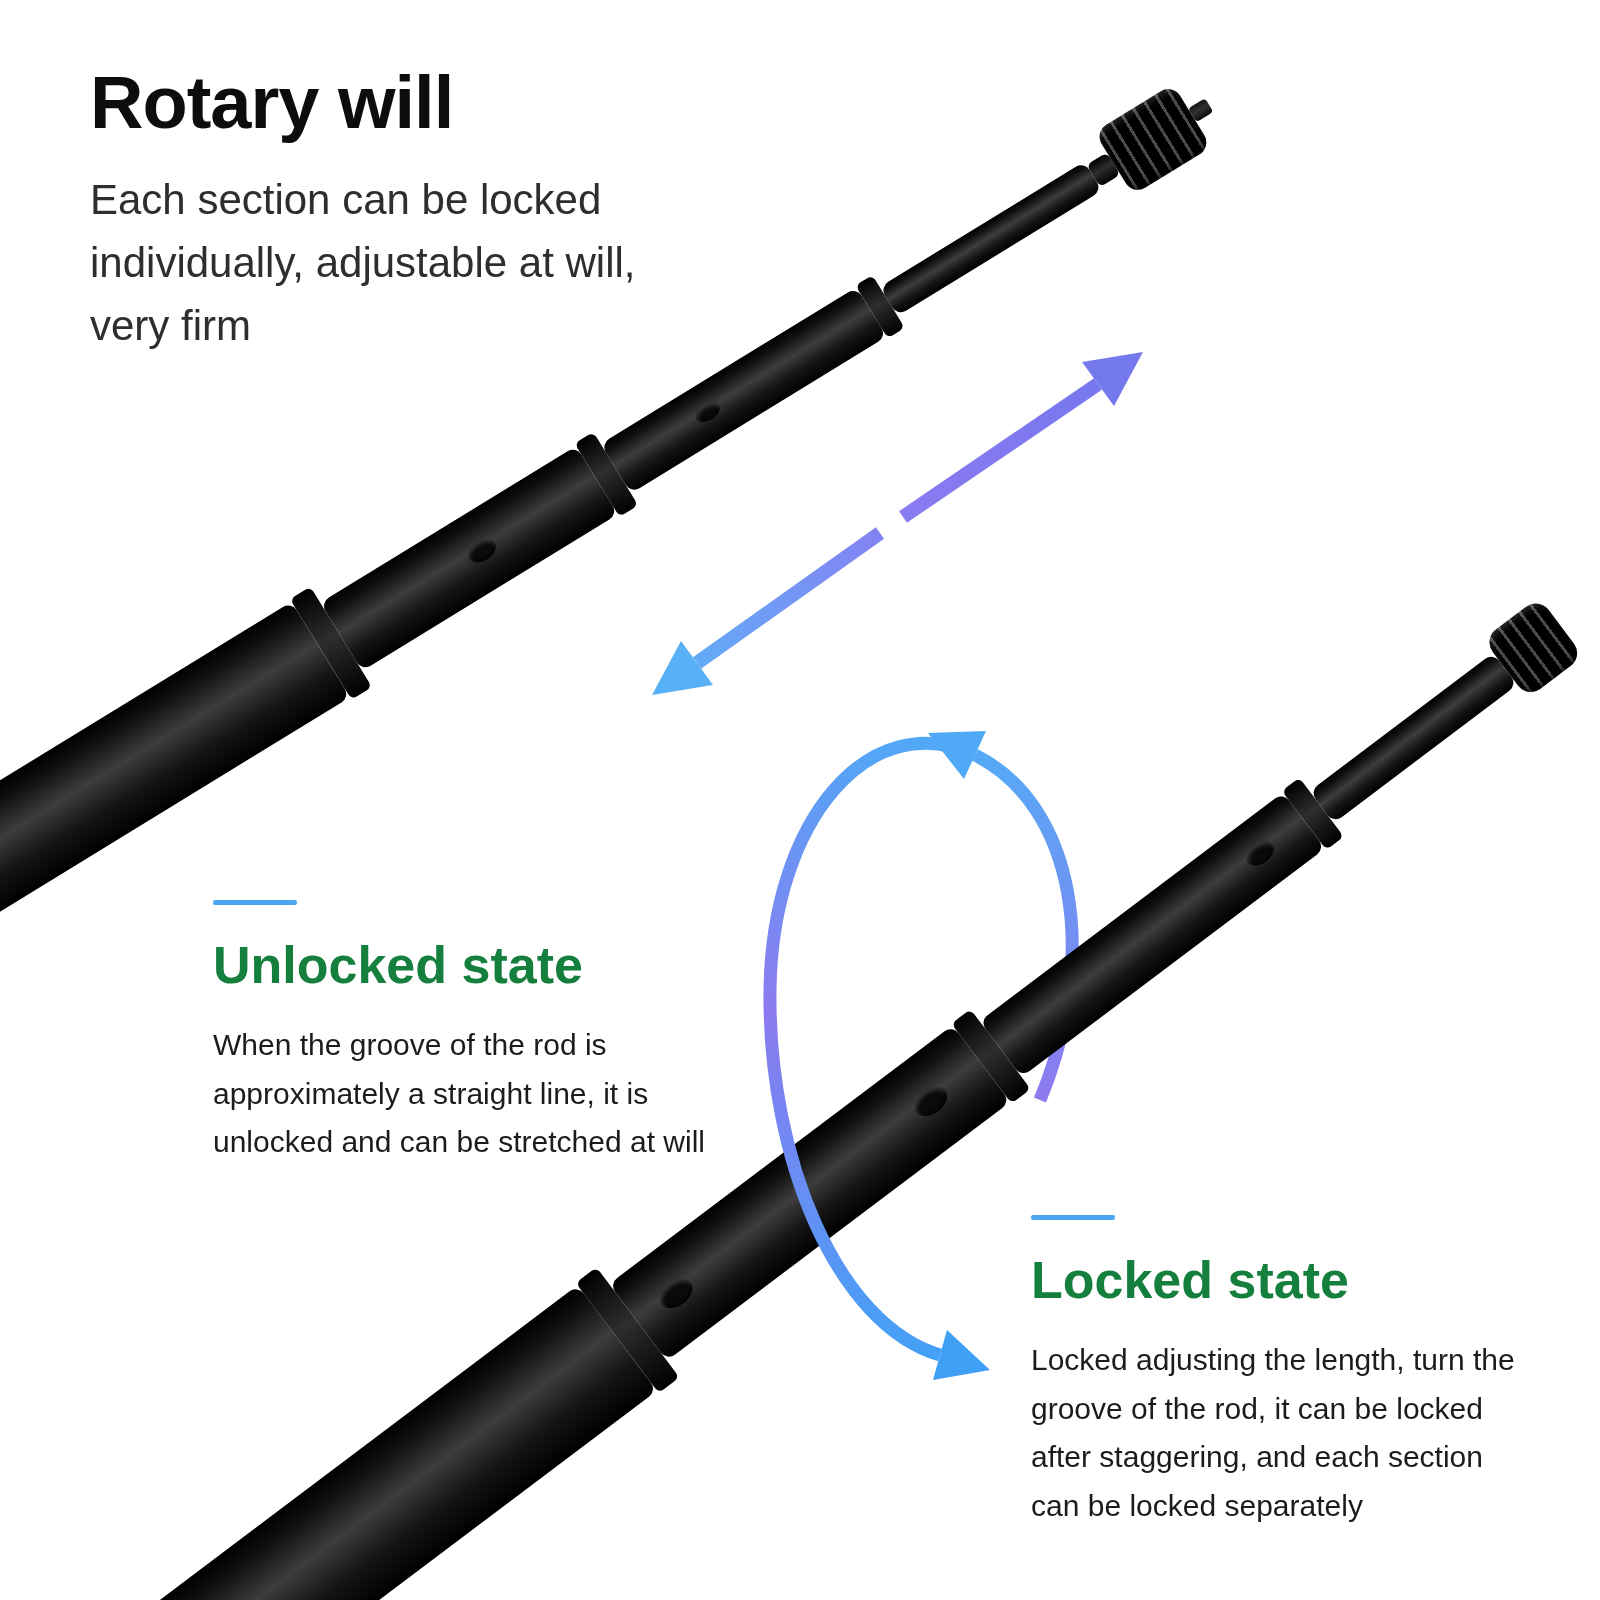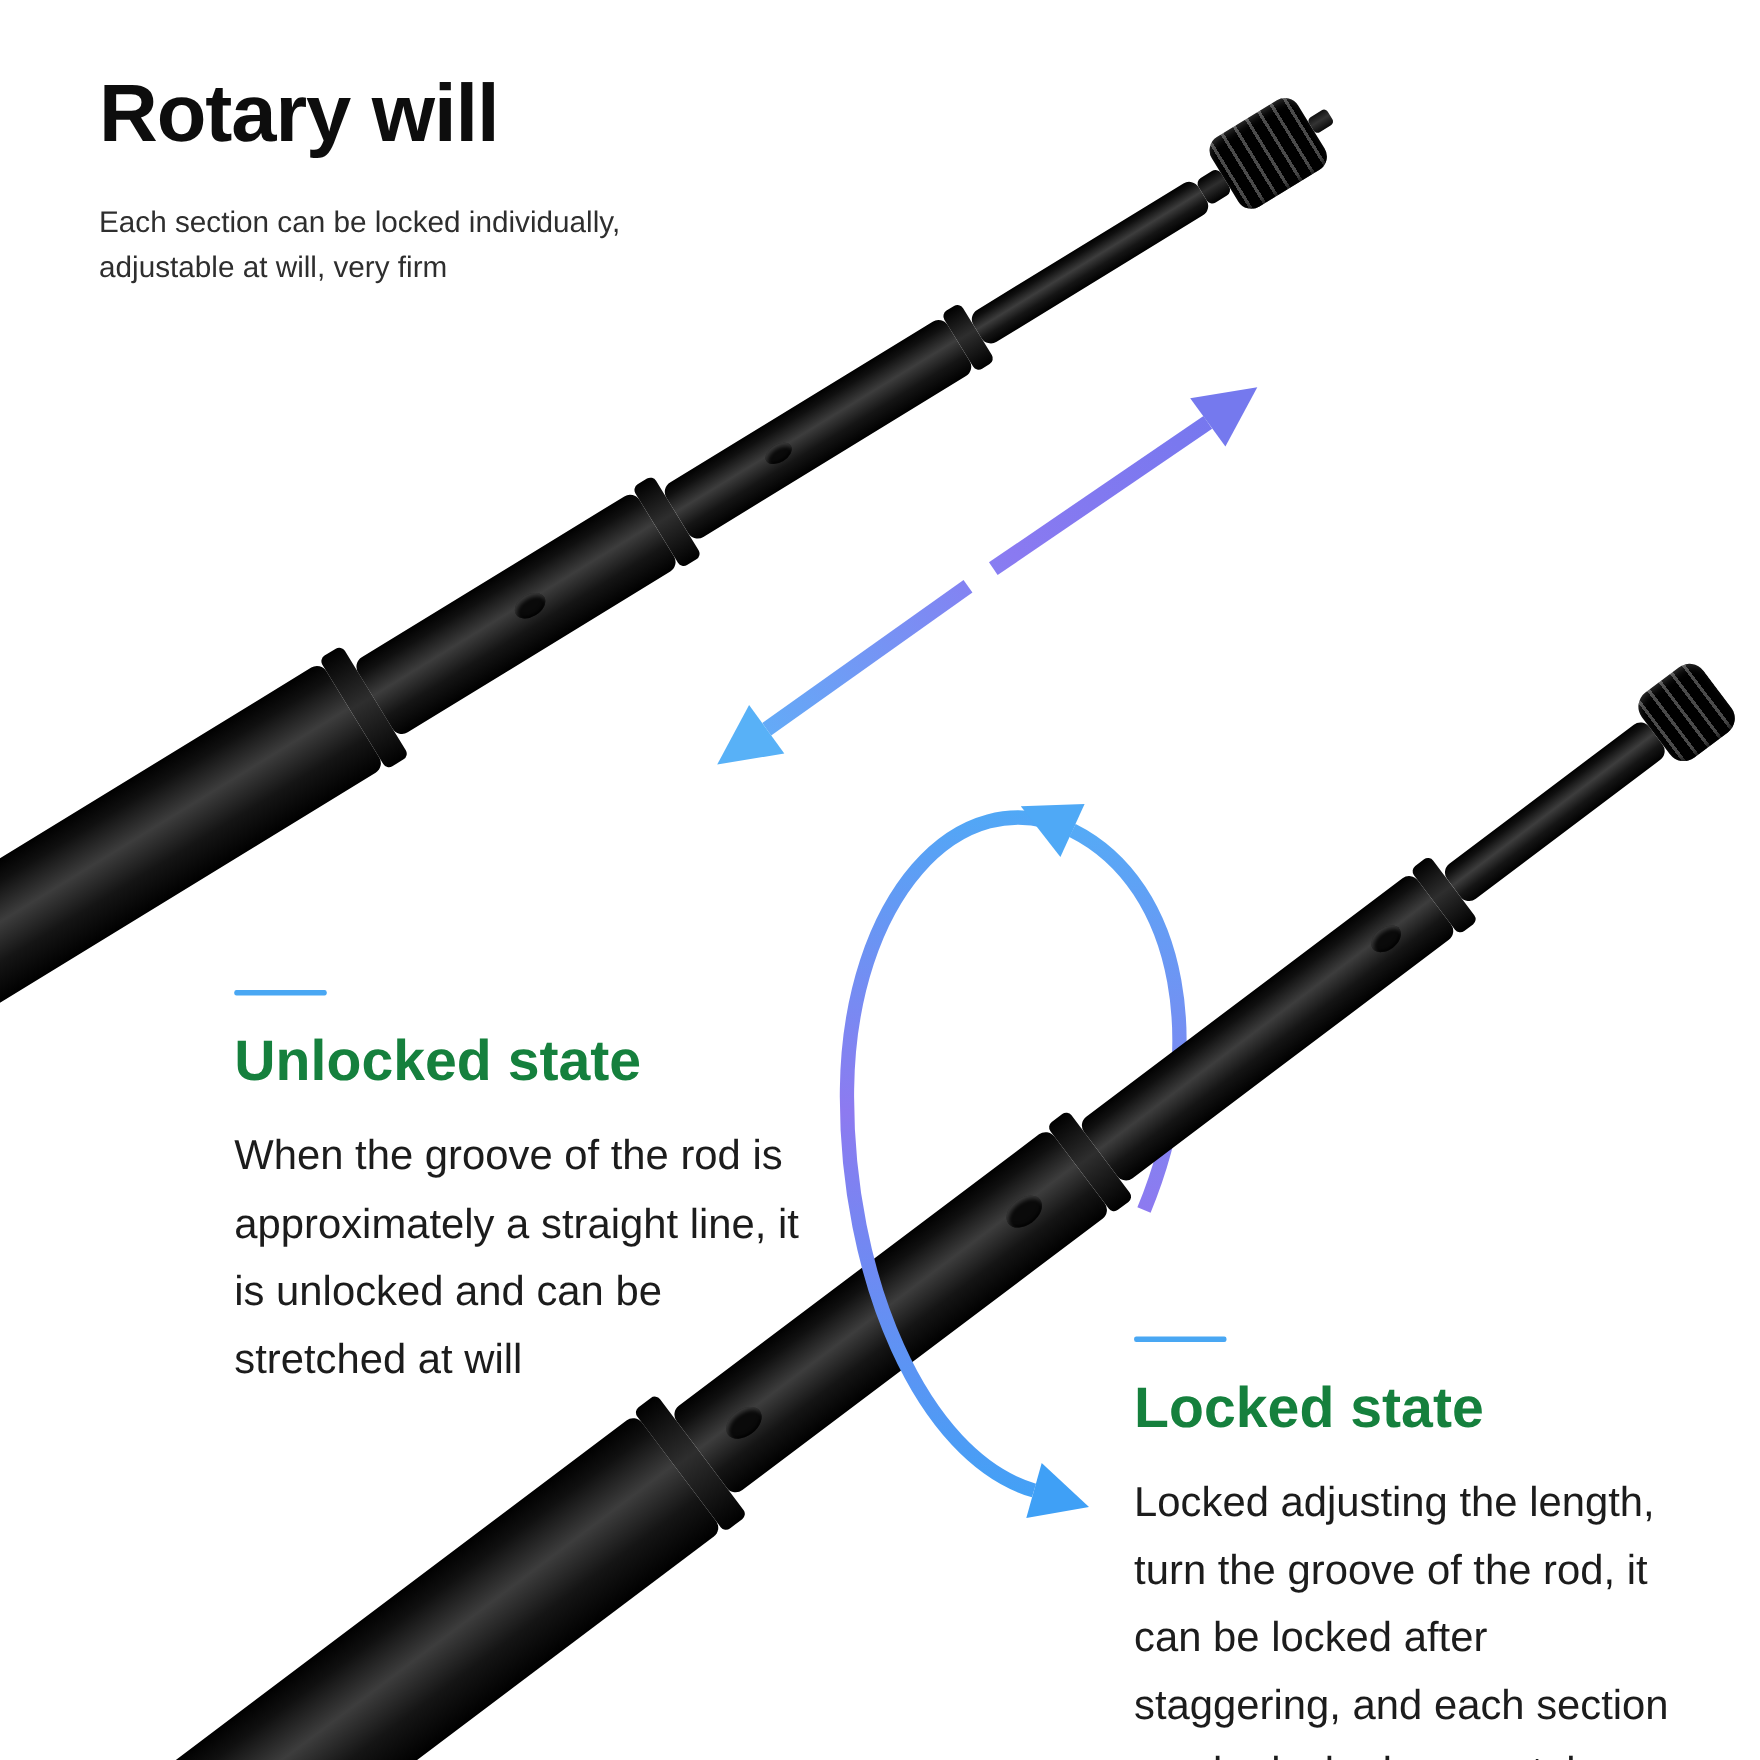--- a/index.html
+++ b/index.html
@@ -24,23 +24,23 @@
     z-index: 5;
   }
   .title-line {
     font-size: 74px;
     font-weight: 700;
     color: #0d0d0d;
     line-height: 1.22;
     letter-spacing: -1px;
   }
   .subtitle {
-    margin-top: 34px;
+    margin-top: 20px;
     width: 575px;
-    font-size: 27px;
+    font-size: 42px;
     line-height: 1.5;
     color: #2e2e2e;
   }
 
   .callout {
     position: absolute;
     z-index: 5;
   }
   .accent-line {
     width: 84px;
@@ -49,21 +49,21 @@
     border-radius: 2px;
     margin-bottom: 30px;
   }
   .callout-title {
     font-size: 52px;
     font-weight: 700;
     color: #15803d;
   }
   .callout-body {
     margin-top: 26px;
-    font-size: 38px;
+    font-size: 30px;
     line-height: 1.62;
     color: #1c1c1c;
   }
   #callout-unlocked { left: 213px; top: 900px; }
   #callout-unlocked .callout-body { width: 525px; }
   #callout-locked { left: 1031px; top: 1215px; }
   #callout-locked .callout-body { width: 505px; }
 
   
   .rod {

